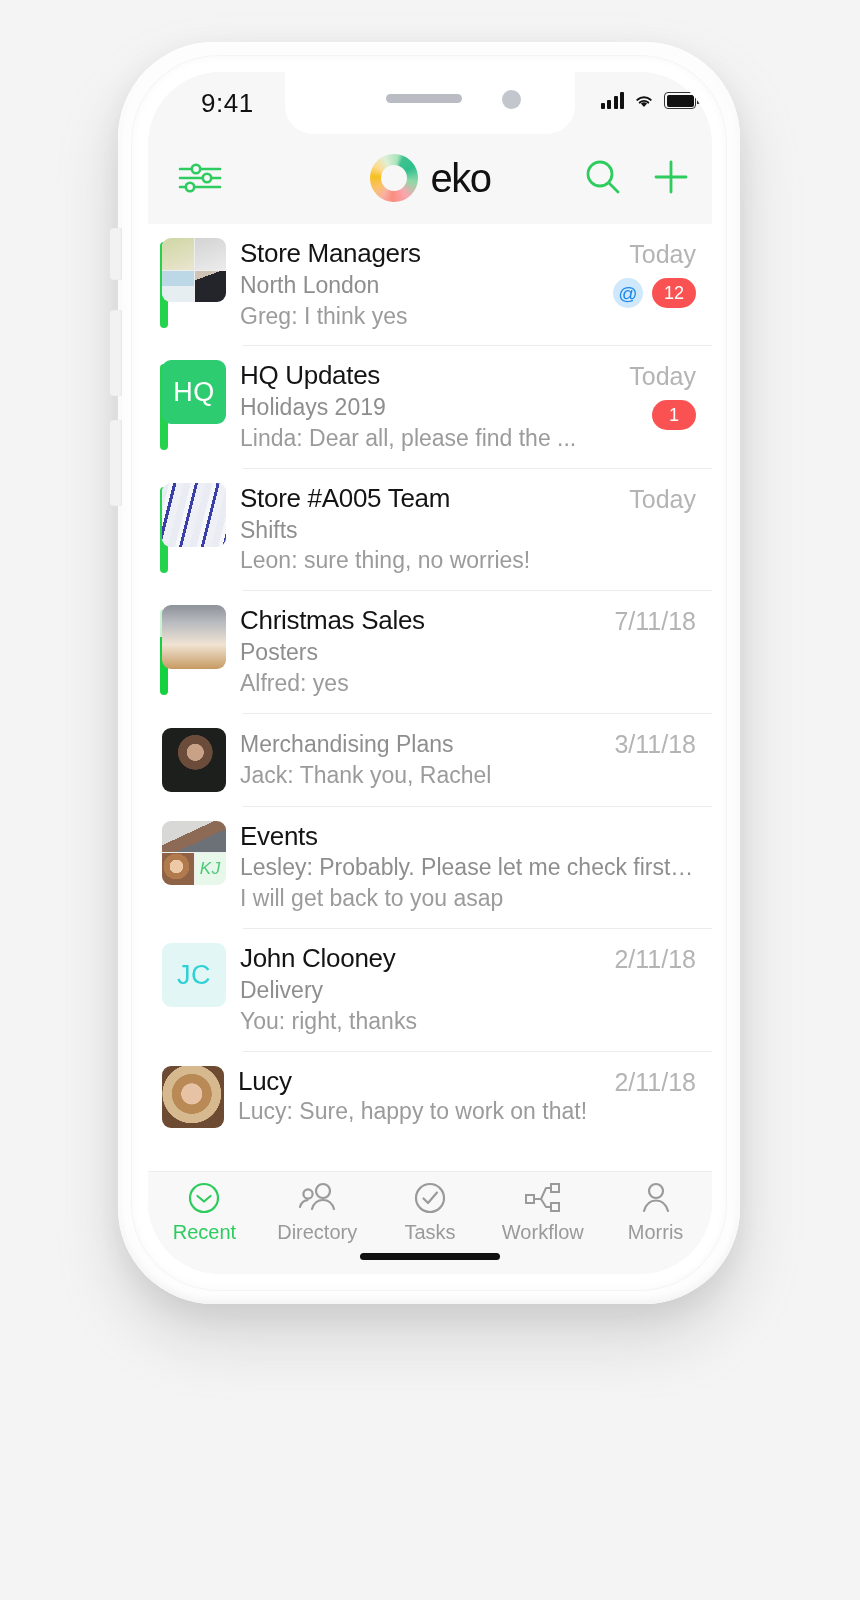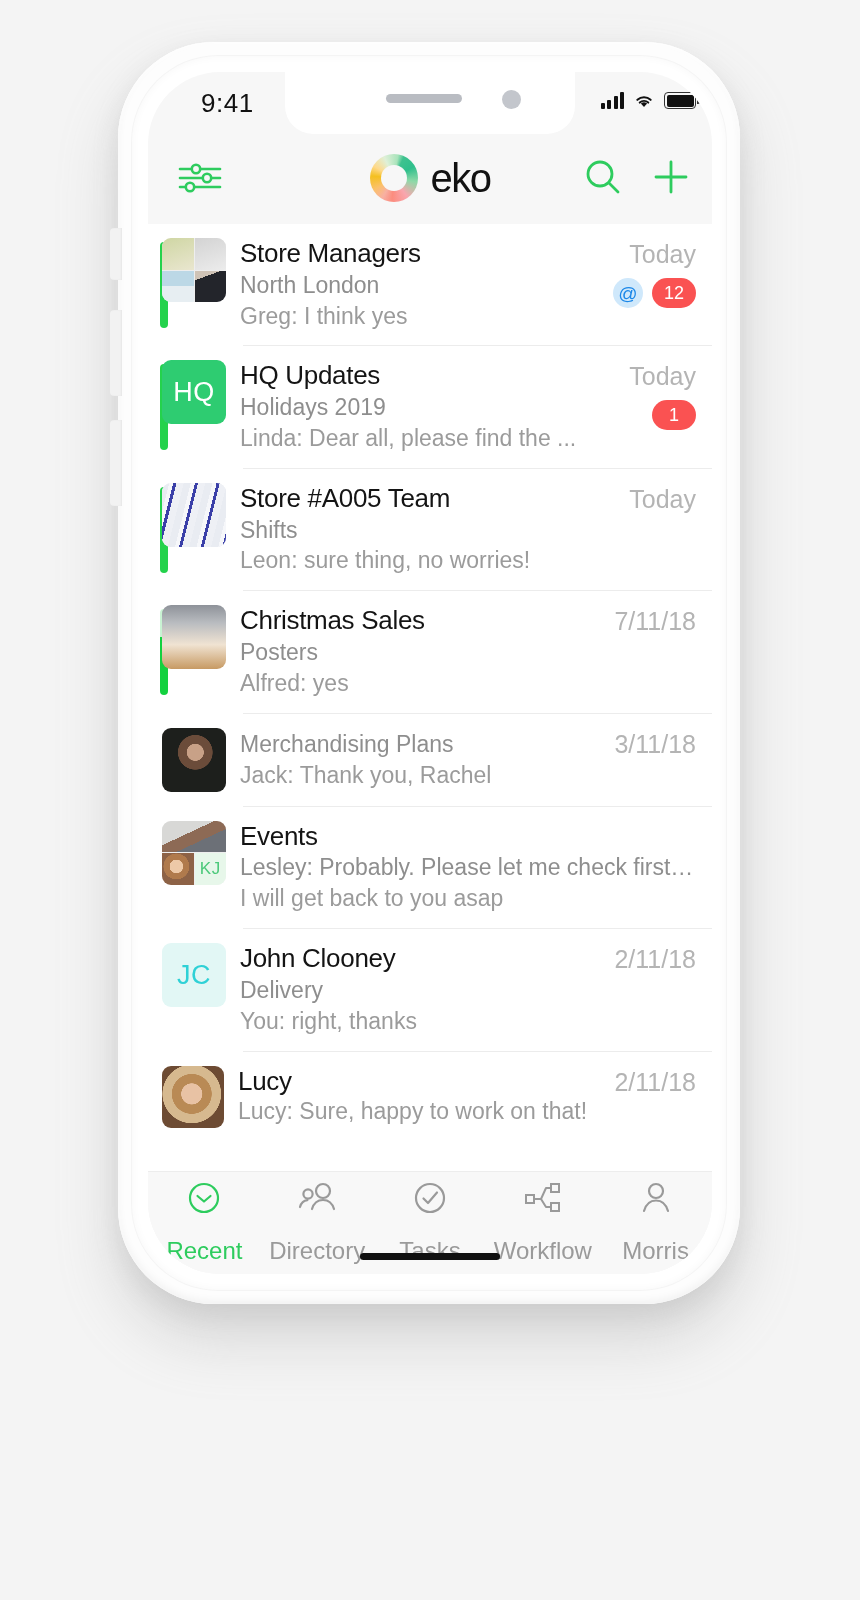--- a/index.html
+++ b/index.html
@@ -92,40 +92,40 @@
   .bar.full{background:#24d24c;}
   .bar.split{background:linear-gradient(to bottom,#c9f3d3 0%,#c9f3d3 33%,#13d13f 33%,#13d13f 100%);}
   .avatar{width:62px;height:62px;border-radius:9px;overflow:hidden;flex:0 0 62px;
     margin-left:14px;position:relative;background:#eee;}
   .avatar.big{width:64px;height:64px;flex-basis:64px;}
   .av-initials{width:100%;height:100%;display:flex;align-items:center;justify-content:center;
     font-size:27px;letter-spacing:.5px;}
   .mosaic4{display:grid;grid-template-columns:1fr 1fr;grid-template-rows:1fr 1fr;width:100%;height:100%;gap:1px;}
   .mosaic3{display:grid;grid-template-columns:1fr 1fr;grid-template-rows:1fr 1fr;width:100%;height:100%;gap:1px;}
   .mosaic3 .m-top{grid-column:1 / span 2;}
-  .cell{width:100%;height:100%;}
+  .cell{width:100%;height:100%;font-style:italic;}
   .content{flex:1;min-width:0;padding-left:14px;padding-right:8px;}
   .title{font-size:26px;color:#141414;line-height:1.18;letter-spacing:-.3px;white-space:nowrap;overflow:hidden;text-overflow:ellipsis;}
   .subtitle{font-size:23px;color:#8e8e8e;line-height:1.3;margin-top:2px;white-space:nowrap;overflow:hidden;text-overflow:ellipsis;}
   .preview{font-size:23px;color:#9b9b9b;line-height:1.3;margin-top:1px;white-space:nowrap;overflow:hidden;text-overflow:ellipsis;}
   .meta{flex:0 0 auto;display:flex;flex-direction:column;align-items:flex-end;padding-top:2px;min-width:78px;}
   .date{font-size:25px;color:#b4b4b4;white-space:nowrap;}
   .badges{display:flex;align-items:center;gap:9px;margin-top:9px;height:30px;}
   .badge-at{width:30px;height:30px;border-radius:50%;background:#cfe8fb;color:#1b87e8;
     display:flex;align-items:center;justify-content:center;font-size:19px;line-height:1;}
   .badge-count{min-width:30px;height:30px;padding:0 7px;border-radius:15px;background:#fa5252;
     color:#fff;font-size:18px;display:flex;align-items:center;justify-content:center;}
   .divider{height:1px;background:#ececec;margin-left:95px;}
 
   
   .tabbar{position:absolute;left:0;bottom:0;width:564px;height:94px;background:#f8f8f8;
     border-top:1px solid #ededed;display:flex;align-items:flex-start;padding-top:8px;z-index:25;}
   .tab{flex:1;display:flex;flex-direction:column;align-items:center;gap:5px;cursor:pointer;}
   .tab-ico{height:36px;display:flex;align-items:center;justify-content:center;}
-  .tab-label{font-size:24px;color:#9a9a9a;margin-top:16px;}
+  .tab-label{font-size:20px;color:#9a9a9a;}
   .tab.active .tab-label{color:#2ecc5e;}
   .home-ind{position:absolute;left:50%;transform:translateX(-50%);bottom:14px;width:140px;height:7px;
     border-radius:4px;background:#111;z-index:26;}
 </style>
 </head>
 <body>
 
 <div class="stage">
 
   <div class="phone-shadow"></div>

